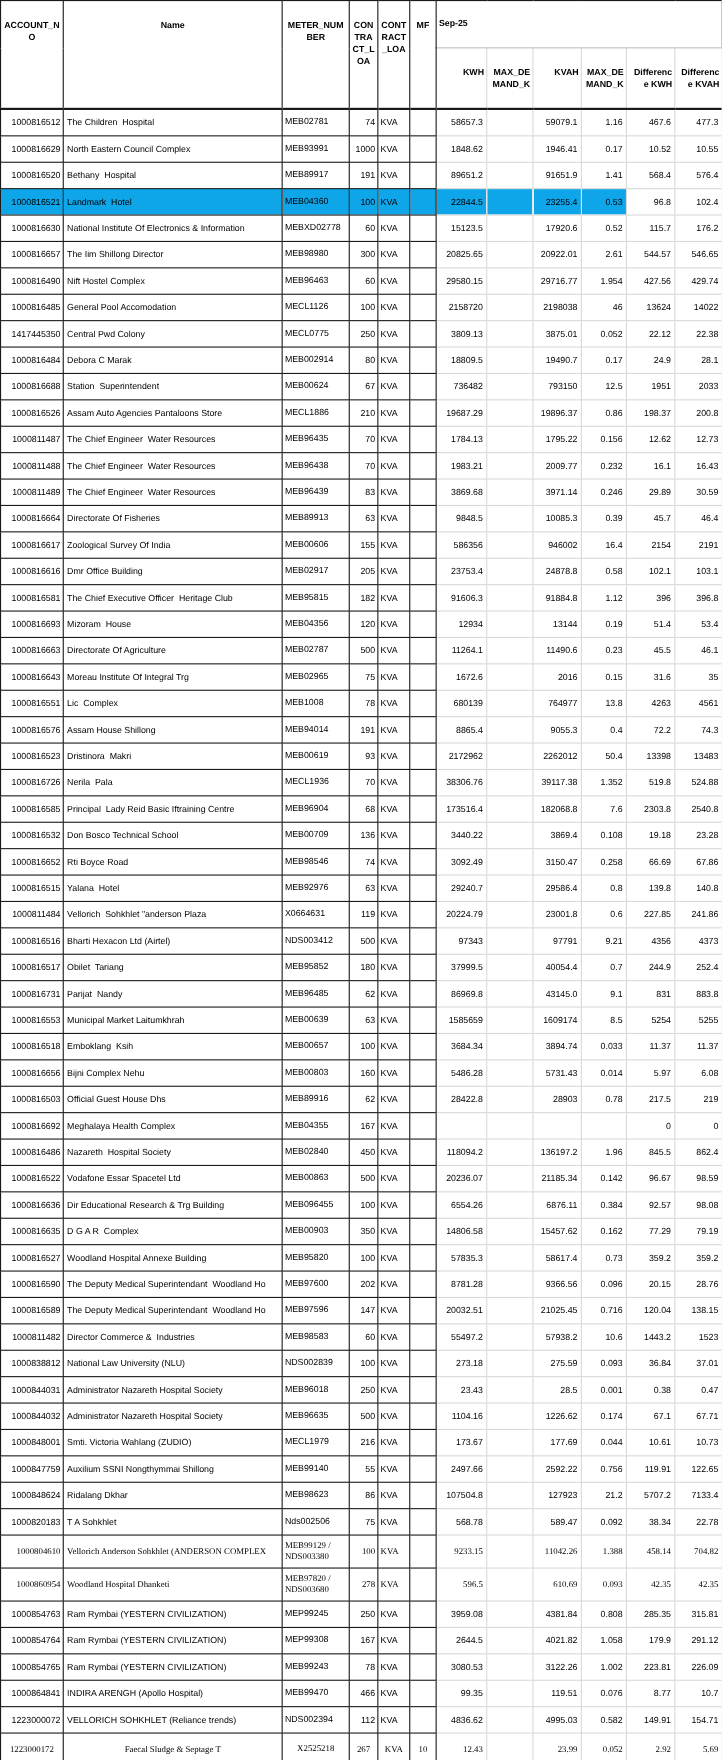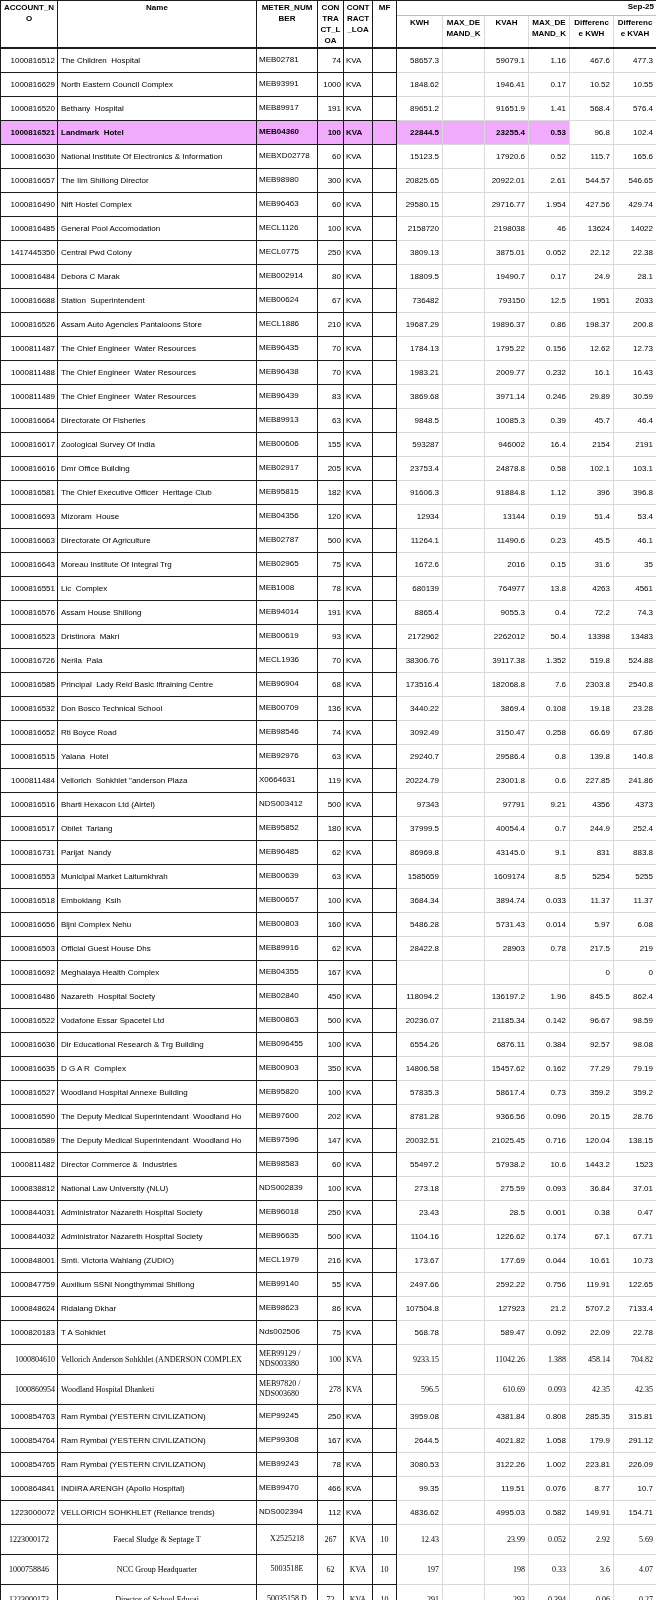--- a/index.html
+++ b/index.html
@@ -2,40 +2,40 @@
 <html><head>
 <meta charset="utf-8">
 <style>
   html,body{margin:0;padding:0;background:#fff;}
   body{width:656px;font-family:"Liberation Sans",sans-serif;}
   table{border-collapse:collapse;table-layout:fixed;width:656px;
         font-family:"Liberation Sans",sans-serif;font-size:8px;color:#000;
         border-left:1px solid #1a1a1a;border-top:1px solid #1a1a1a;border-bottom:1px solid #1a1a1a;}
   thead tr.h1{height:13px;}
   thead tr.h2{height:27px;}
-  th{font-weight:bold;padding:1px 2px;vertical-align:top;overflow:hidden;}
+  th{font-weight:bold;padding:16px 2px;vertical-align:top;overflow:hidden;}
   th.hL{border:1px solid #1a1a1a;border-bottom:2px solid #1a1a1a;text-align:center;word-break:break-all;line-height:11px;}
-  th.hGroup{border:1px solid #1a1a1a;border-bottom:1px solid #bfbfbf;text-align:right;line-height:10px;}
-  th.hSub{border:1px solid #d9d9d9;border-bottom:2px solid #1a1a1a;text-align:center;word-break:break-all;line-height:11px;}
+  th.hGroup{border:1px solid #1a1a1a;border-bottom:1px solid #bfbfbf;text-align:left;line-height:10px;}
+  th.hSub{border:1px solid #d9d9d9;border-bottom:2px solid #1a1a1a;text-align:right;word-break:break-all;line-height:11px;}
   th.hSub.first{border-left:1px solid #1a1a1a;}
   tbody tr{height:24px;}
   tbody tr.tall{height:30px;font-family:Liberation Serif, serif;}
   td{overflow:hidden;vertical-align:middle;padding:0 3px;}
   
   .c-account,.c-name,.c-meter,.c-load,.c-unit,.c-mf{border:1px solid #1a1a1a;}
   
   .c-num{border:1px solid #d9d9d9;text-align:right;}
   .c-kwh{border-left:1px solid #1a1a1a;}
   .c-account{text-align:right;white-space:nowrap;padding:0 2px;}
   .c-name{text-align:left;white-space:pre;padding:0 3px;}
   .c-meter{text-align:left;padding:0 2px;line-height:10px;}
   .c-load{text-align:right;padding:0 2px;}
   .c-unit{text-align:left;padding:0 2px;}
   .c-mf{text-align:center;padding:0 1px;}
-  tr.shaded td:nth-child(-n+10){background:#f0abfc;font-weight:bold;}
+  tr.shaded td:nth-child(-n+10){background:#0ea5e9;}
   tr.centered .c-account,tr.centered .c-name,tr.centered .c-meter,
   tr.centered .c-load,tr.centered .c-unit,tr.centered .c-mf{text-align:center;}
 </style>
 </head>
 <body>
 
 <table>
   <colgroup>
     <col style="width:57px">
       <col style="width:199px">
@@ -131,21 +131,21 @@
         <td class="c-name">National Institute Of Electronics &amp; Information</td>
         <td class="c-meter">MEBXD02778</td>
         <td class="c-load">60</td>
         <td class="c-unit">KVA</td>
         <td class="c-mf"></td>
         <td class="c-num c-kwh">15123.5</td>
         <td class="c-num"></td>
         <td class="c-num">17920.6</td>
         <td class="c-num">0.52</td>
         <td class="c-num">115.7</td>
-        <td class="c-num">165.6</td>
+        <td class="c-num">176.2</td>
       </tr>
       <tr>
         <td class="c-account">1000816657</td>
         <td class="c-name">The Iim Shillong Director</td>
         <td class="c-meter">MEB98980</td>
         <td class="c-load">300</td>
         <td class="c-unit">KVA</td>
         <td class="c-mf"></td>
         <td class="c-num c-kwh">20825.65</td>
         <td class="c-num"></td>
@@ -294,21 +294,21 @@
         <td class="c-num">45.7</td>
         <td class="c-num">46.4</td>
       </tr>
       <tr>
         <td class="c-account">1000816617</td>
         <td class="c-name">Zoological Survey Of India</td>
         <td class="c-meter">MEB00606</td>
         <td class="c-load">155</td>
         <td class="c-unit">KVA</td>
         <td class="c-mf"></td>
-        <td class="c-num c-kwh">593287</td>
+        <td class="c-num c-kwh">586356</td>
         <td class="c-num"></td>
         <td class="c-num">946002</td>
         <td class="c-num">16.4</td>
         <td class="c-num">2154</td>
         <td class="c-num">2191</td>
       </tr>
       <tr>
         <td class="c-account">1000816616</td>
         <td class="c-name">Dmr Office Building</td>
         <td class="c-meter">MEB02917</td>
@@ -816,21 +816,21 @@
         <td class="c-account">1000820183</td>
         <td class="c-name">T A Sohkhlet</td>
         <td class="c-meter">Nds002506</td>
         <td class="c-load">75</td>
         <td class="c-unit">KVA</td>
         <td class="c-mf"></td>
         <td class="c-num c-kwh">568.78</td>
         <td class="c-num"></td>
         <td class="c-num">589.47</td>
         <td class="c-num">0.092</td>
-        <td class="c-num">22.09</td>
+        <td class="c-num">38.34</td>
         <td class="c-num">22.78</td>
       </tr>
       <tr class="tall">
         <td class="c-account">1000804610</td>
         <td class="c-name">Vellorich Anderson Sohkhlet (ANDERSON COMPLEX</td>
         <td class="c-meter">MEB99129 / NDS003380</td>
         <td class="c-load">100</td>
         <td class="c-unit">KVA</td>
         <td class="c-mf"></td>
         <td class="c-num c-kwh">9233.15</td>

